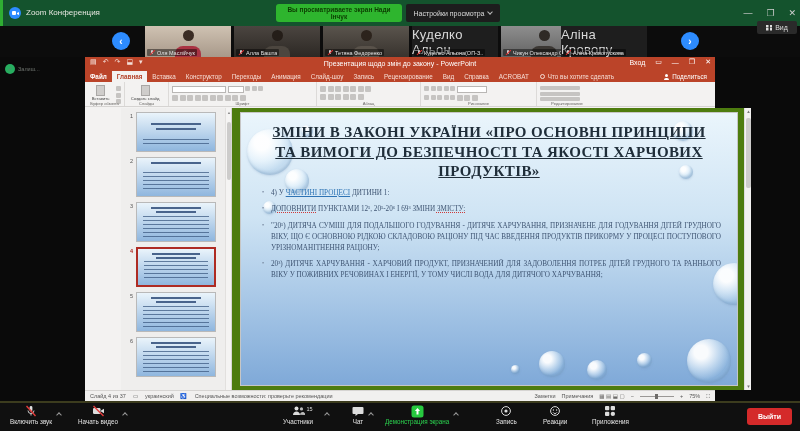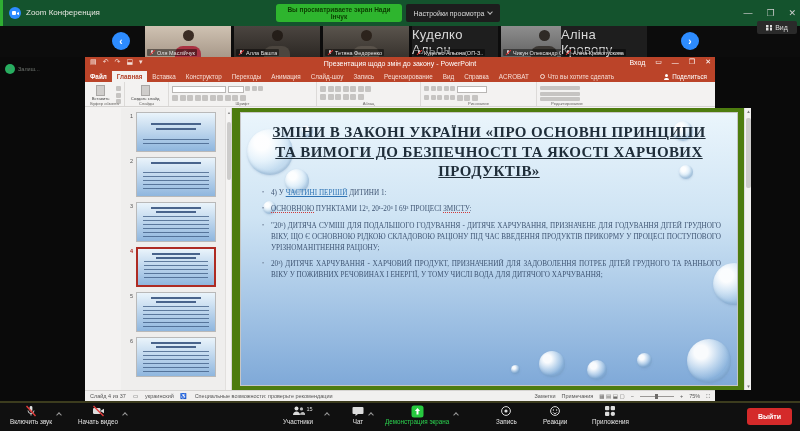--- a/index.html
+++ b/index.html
@@ -448,24 +448,24 @@
           <div class="bubble" style="left:472px;top:150px;width:42px;height:42px;"></div>
           <div class="bubble" style="left:298px;top:238px;width:26px;height:26px;"></div>
           <div class="bubble" style="left:346px;top:247px;width:20px;height:20px;"></div>
           <div class="bubble" style="left:396px;top:240px;width:15px;height:15px;"></div>
           <div class="bubble" style="left:446px;top:226px;width:44px;height:44px;"></div>
           <div class="bubble" style="left:270px;top:252px;width:9px;height:9px;"></div>
 
           <div class="stitle">ЗМІНИ В ЗАКОНІ УКРАЇНИ «ПРО ОСНОВНІ ПРИНЦИПИ ТА ВИМОГИ ДО БЕЗПЕЧНОСТІ ТА ЯКОСТІ ХАРЧОВИХ ПРОДУКТІВ»</div>
           <ul class="sbullets">
             <li>
-              <span>4) У </span><span class="blink">ЧАСТИНІ ПЕРШІЙ</span><span> ДИТИНИ 1:</span>
+              <span>4) У </span><span class="blink">ЧАСТИНІ ПРОЦЕСІ</span><span> ДИТИНИ 1:</span>
             </li>
             <li>
-              <span class="wavy">ОСНОВНОЮ</span><span> ПУНКТАМИ 12¹, 20¹-20⁶ І 69³ ПРОЦЕСІ </span><span class="wavy">ЗМІСТУ:</span>
+              <span class="wavy">ДОПОВНИТИ</span><span> ПУНКТАМИ 12¹, 20¹-20⁶ І 69³ ЗМІНИ </span><span class="wavy">ЗМІСТУ:</span>
             </li>
             <li>"20¹) ДИТЯЧА СУМІШ ДЛЯ ПОДАЛЬШОГО ГОДУВАННЯ - ДИТЯЧЕ ХАРЧУВАННЯ, ПРИЗНАЧЕНЕ ДЛЯ ГОДУВАННЯ ДІТЕЙ ГРУДНОГО ВІКУ, ЩО Є ОСНОВНОЮ РІДКОЮ СКЛАДОВОЮ РАЦІОНУ ПІД ЧАС ВВЕДЕННЯ ПРОДУКТІВ ПРИКОРМУ У ПРОЦЕСІ ПОСТУПОВОГО УРІЗНОМАНІТНЕННЯ РАЦІОНУ;</li>
             <li>20³) ДИТЯЧЕ ХАРЧУВАННЯ - ХАРЧОВИЙ ПРОДУКТ, ПРИЗНАЧЕНИЙ ДЛЯ ЗАДОВОЛЕННЯ ПОТРЕБ ДІТЕЙ ГРУДНОГО ТА РАННЬОГО ВІКУ У ПОЖИВНИХ РЕЧОВИНАХ І ЕНЕРГІЇ, У ТОМУ ЧИСЛІ ВОДА ДЛЯ ДИТЯЧОГО ХАРЧУВАННЯ;</li>
           </ul>
         </div>
       </div>
 
       <div class="cscroll">
         <div class="ar arU">▲</div>
         <div class="sb"></div>

